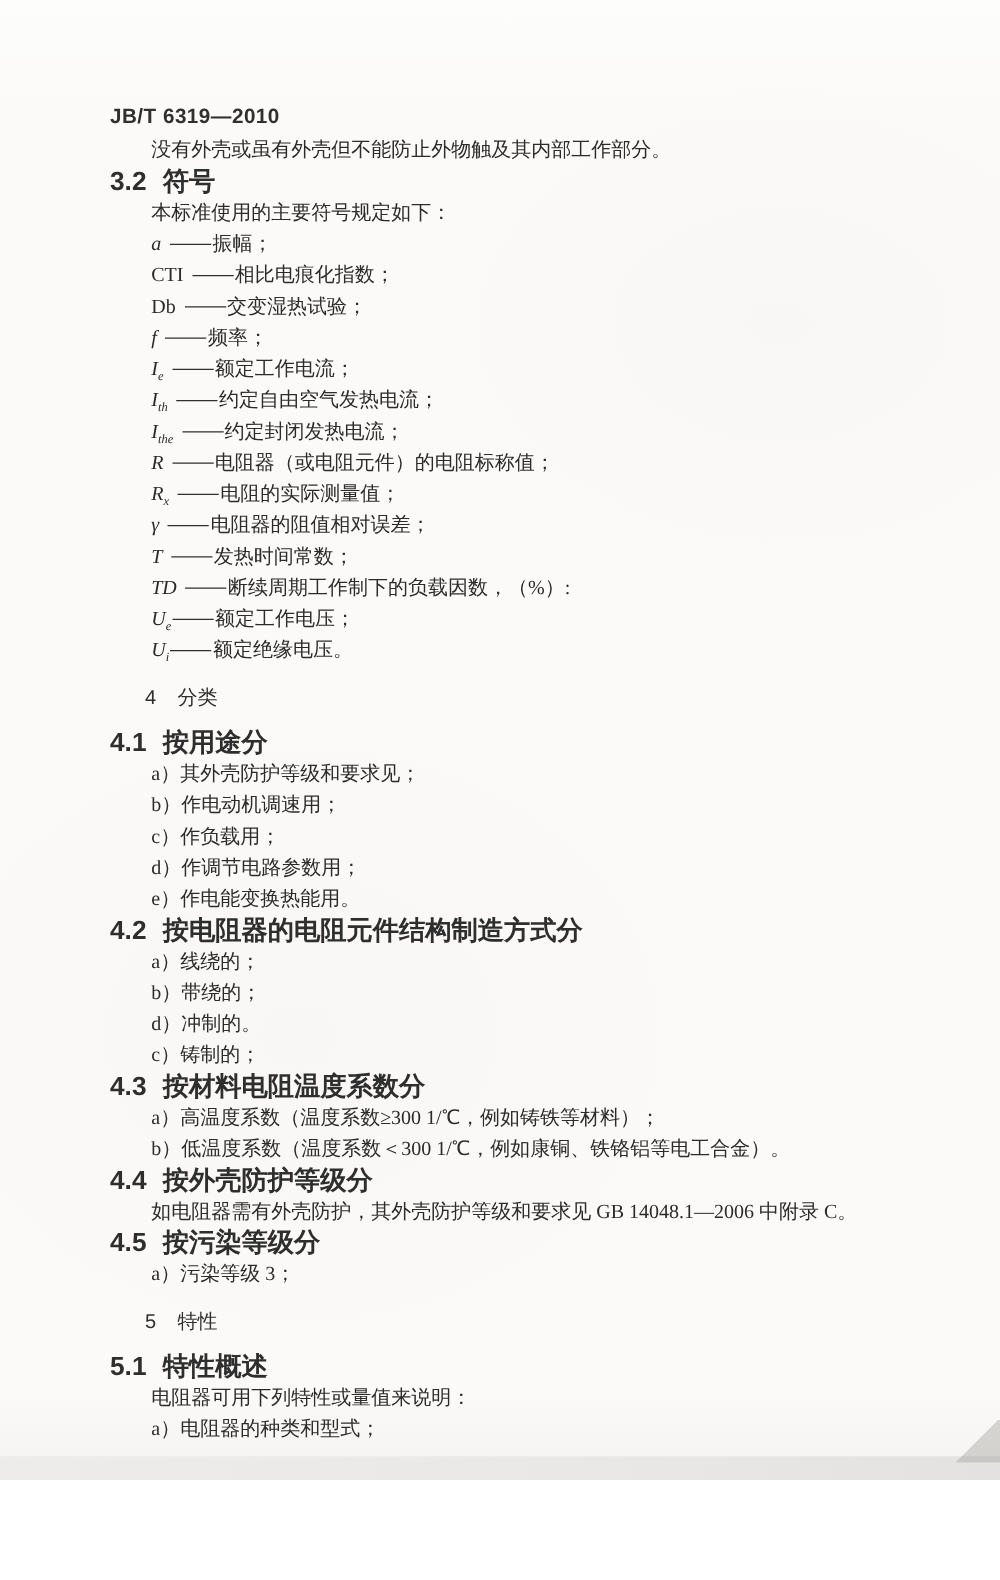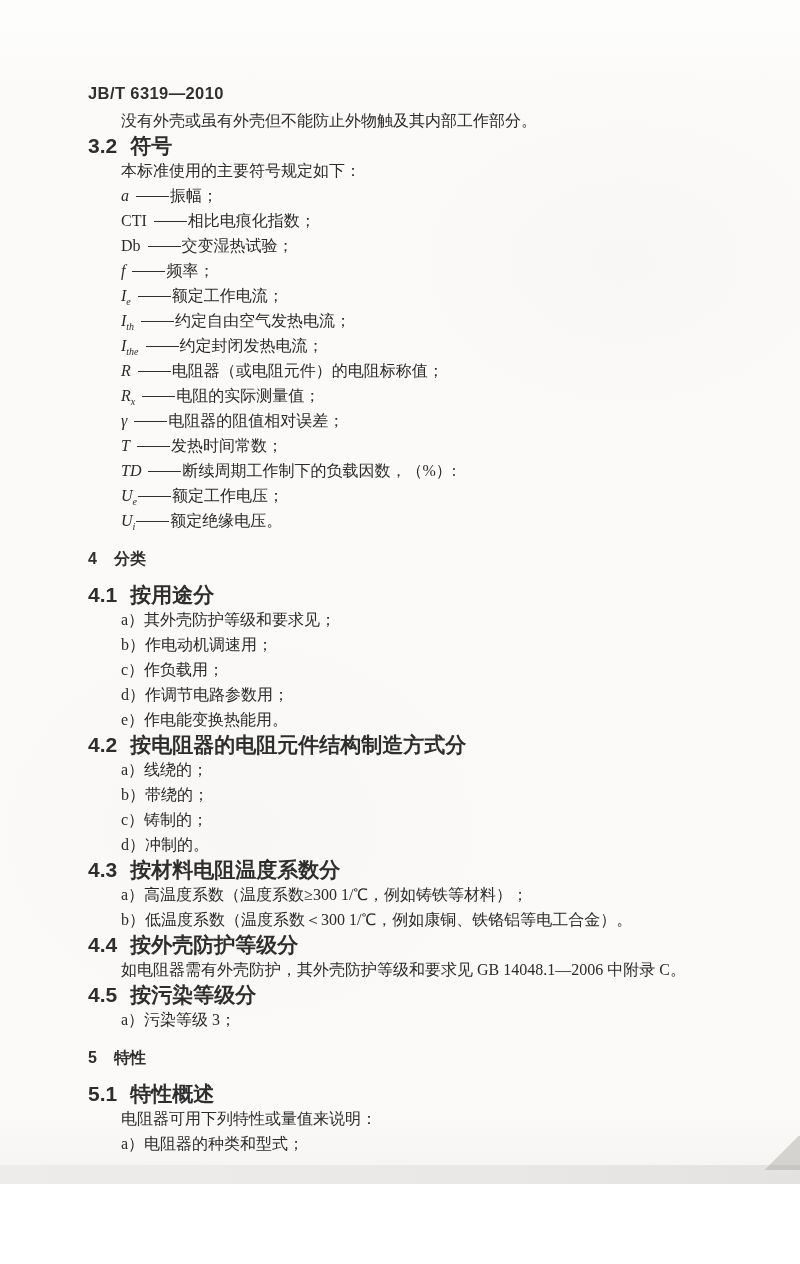--- a/index.html
+++ b/index.html
@@ -23,21 +23,21 @@
   }
   .body-flow{position:absolute;left:0;top:108px;right:0;}
   .line{font-size:16px;line-height:25px;color:#2b2b2b;white-space:nowrap;}
   .p,.li,.sym-line{padding-left:121px;}
   .h2{
     padding-left:88px;font-weight:bold;
     font-family:"Liberation Sans", sans-serif;font-size:21px;color:#2e2e2e;
   }
   .h2 .num{margin-right:13px;}
   .h1{
-    padding-left:88px;font-weight:bold;
+    padding-left:116px;font-weight:normal;
     font-family:"Liberation Sans", sans-serif;font-size:16px;color:#2e2e2e;
     margin:13px 0 11px 0;
   }
   .h1 .num{margin-right:17px;}
   .sym{font-family:"Liberation Serif", serif;}
   .sym.it{font-style:italic;}
   .sym sub{font-size:10px;line-height:0;letter-spacing:0;}
   .dash{
     display:inline-block;width:33px;height:2px;
     border-bottom:1.5px solid #2f2f2f;
@@ -83,22 +83,22 @@
       <div class="line h1"><span class="num">4</span><span>分类</span></div>
       <div class="line h2"><span class="num">4.1</span><span>按用途分</span></div>
       <div class="line li">a）其外壳防护等级和要求见；</div>
       <div class="line li">b）作电动机调速用；</div>
       <div class="line li">c）作负载用；</div>
       <div class="line li">d）作调节电路参数用；</div>
       <div class="line li">e）作电能变换热能用。</div>
       <div class="line h2"><span class="num">4.2</span><span>按电阻器的电阻元件结构制造方式分</span></div>
       <div class="line li">a）线绕的；</div>
       <div class="line li">b）带绕的；</div>
+      <div class="line li">d）冲制的。</div>
       <div class="line li">c）铸制的；</div>
-      <div class="line li">d）冲制的。</div>
       <div class="line h2"><span class="num">4.3</span><span>按材料电阻温度系数分</span></div>
       <div class="line li">a）高温度系数（温度系数≥300 1/℃，例如铸铁等材料）；</div>
       <div class="line li">b）低温度系数（温度系数＜300 1/℃，例如康铜、铁铬铝等电工合金）。</div>
       <div class="line h2"><span class="num">4.4</span><span>按外壳防护等级分</span></div>
       <div class="line p">如电阻器需有外壳防护，其外壳防护等级和要求见 GB 14048.1—2006 中附录 C。</div>
       <div class="line h2"><span class="num">4.5</span><span>按污染等级分</span></div>
       <div class="line li">a）污染等级 3；</div>
       <div class="line h1"><span class="num">5</span><span>特性</span></div>
       <div class="line h2"><span class="num">5.1</span><span>特性概述</span></div>
       <div class="line p">电阻器可用下列特性或量值来说明：</div>

